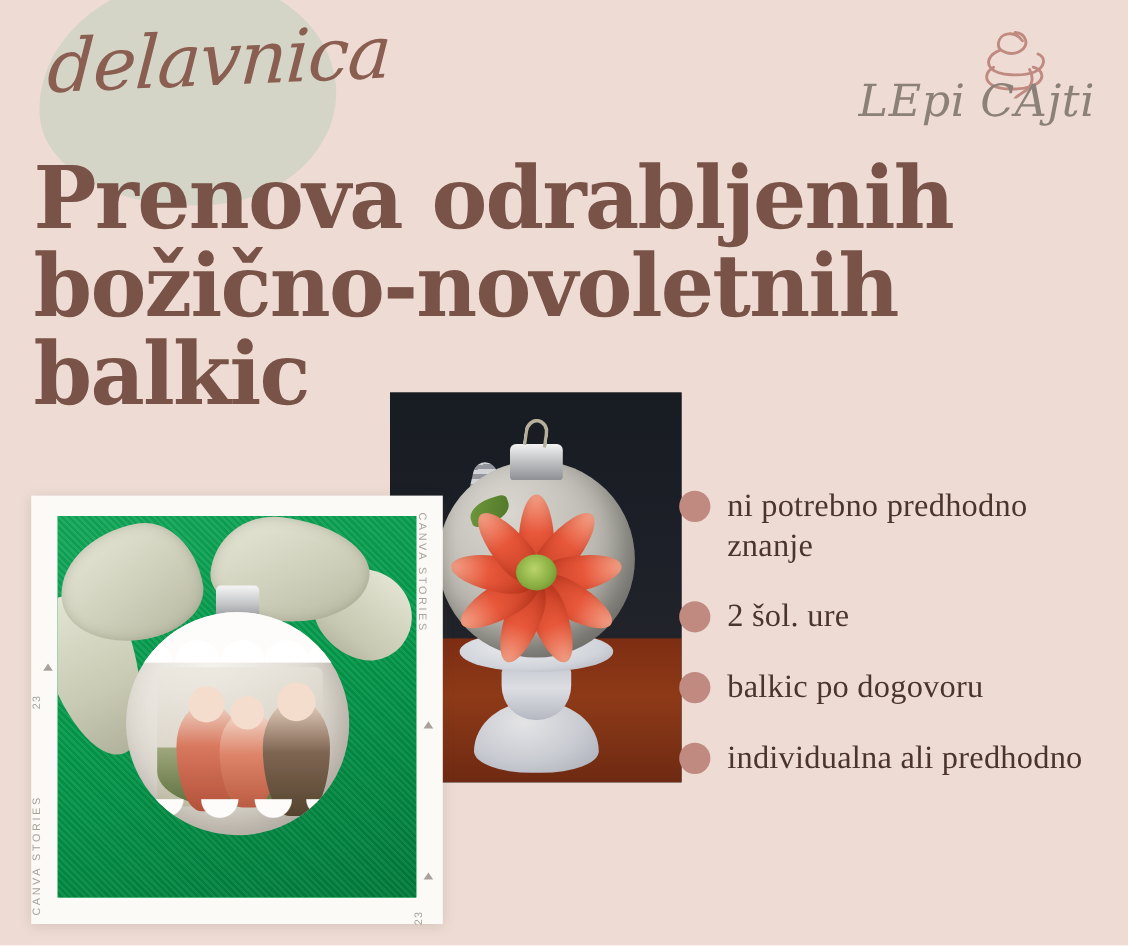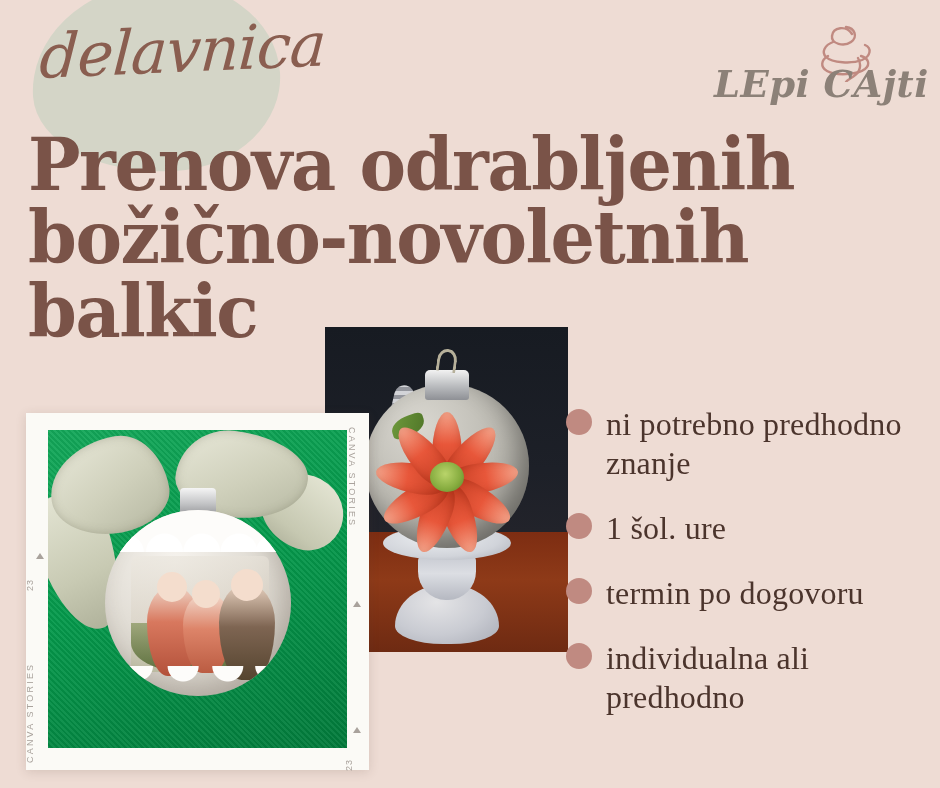--- a/index.html
+++ b/index.html
@@ -48,21 +48,20 @@
   }
 
   
   .logo {
     position: absolute;
     right: 26px;
     top: 22px;
     width: 200px;
     height: 110px;
     text-align: center;
-    font-weight: bold;
   }
   .logo-mark {
     position: absolute;
     left: 50%;
     top: -2px;
     transform: translateX(-8px);
     width: 86px;
     height: 62px;
   }
   .logo-name {
@@ -335,21 +334,21 @@
   .dot {
     flex: 0 0 auto;
     width: 26px; height: 26px;
     border-radius: 50%;
     background: #C08A81;
     margin-right: 14px;
     margin-top: 4px;
   }
   .bullet-text {
     font-family: "Liberation Serif", "DejaVu Serif", serif;
-    font-size: 32px;
+    font-size: 27px;
     line-height: 1.22;
     color: #4B342C;
     letter-spacing: 0.2px;
   }
 </style>
 </head>
 <body>
 
 <div id="poster">
 
@@ -435,25 +434,25 @@
     <div class="tri" style="left:327px; top:314px;"></div>
   </div>
 
   <div class="bullets">
     <div class="bullet-row">
       <div class="dot"></div>
       <div class="bullet-text">ni potrebno predhodno znanje</div>
     </div>
     <div class="bullet-row">
       <div class="dot"></div>
-      <div class="bullet-text">1 šol. ure</div>
+      <div class="bullet-text">2 šol. ure</div>
     </div>
     <div class="bullet-row">
       <div class="dot"></div>
-      <div class="bullet-text">termin po dogovoru</div>
+      <div class="bullet-text">balkic po dogovoru</div>
     </div>
     <div class="bullet-row">
       <div class="dot"></div>
       <div class="bullet-text">individualna ali predhodno</div>
     </div>
   </div>
 
 </div>
 
 </body></html>

